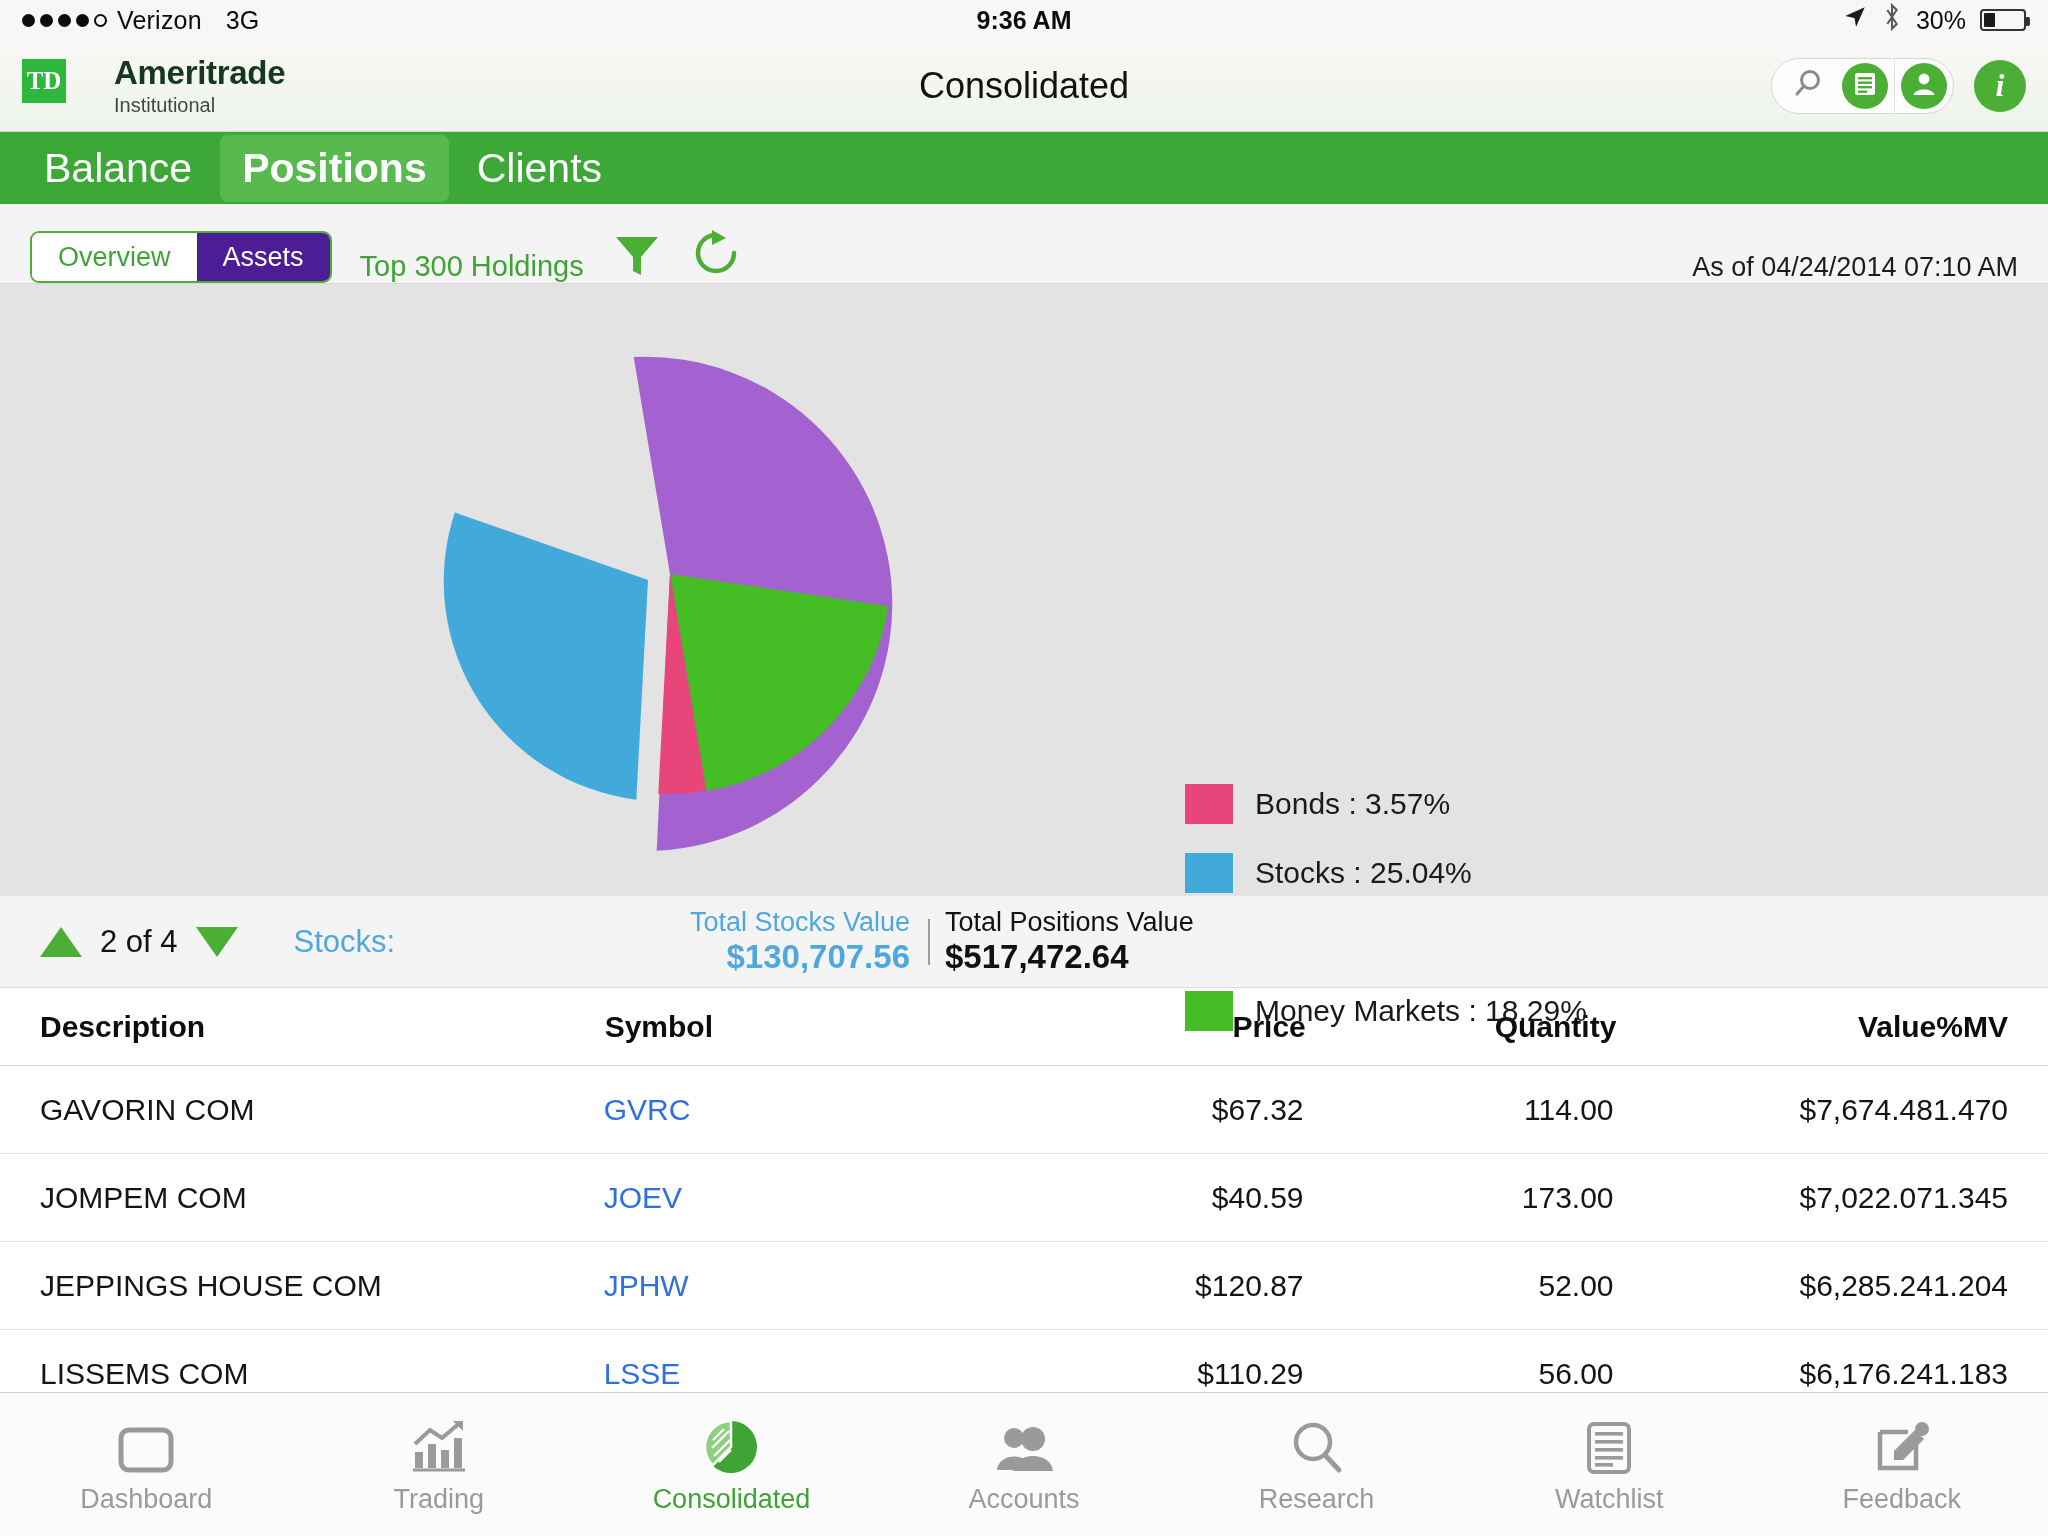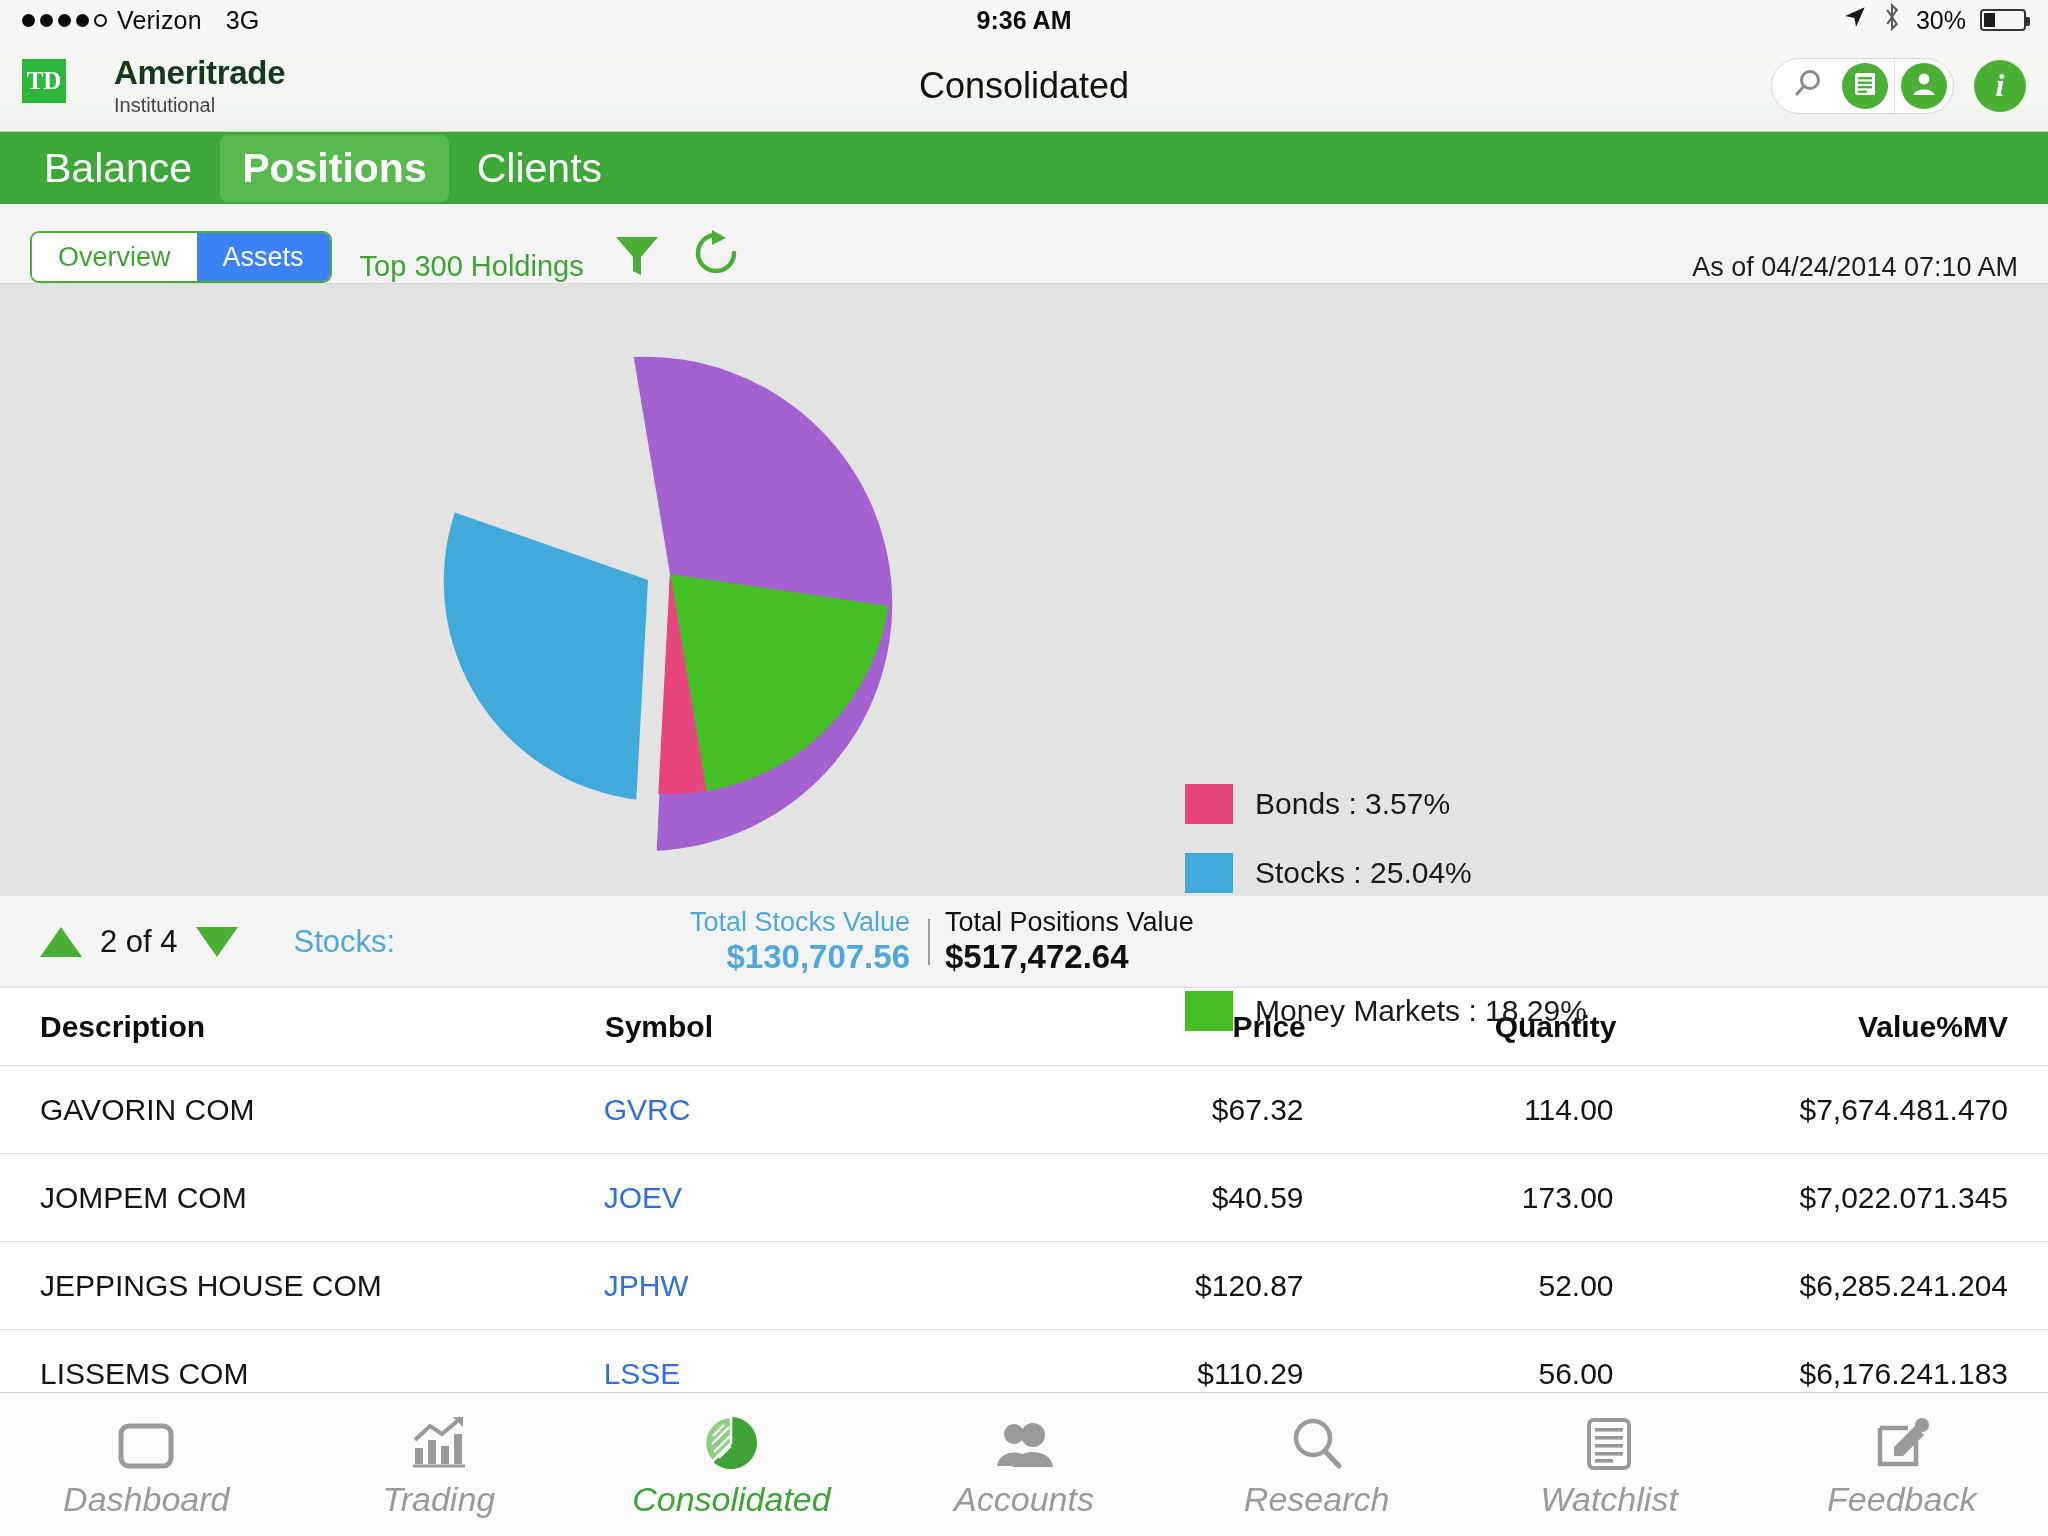--- a/index.html
+++ b/index.html
@@ -99,21 +99,21 @@
     height:80px;background:#f4f4f4;border-bottom:1px solid #d8d8d8;
     display:flex;align-items:flex-end;padding:0 30px;gap:28px;position:relative;
   }
   .seg{
     display:flex;border:2px solid #4caf35;border-radius:9px;overflow:hidden;height:52px;
   }
   .seg-item{
     display:flex;align-items:center;justify-content:center;
     padding:0 26px;font-size:27px;color:#3fa336;background:#ffffff;cursor:pointer;
   }
-  .seg-item.active{ background:#3b82f6;color:#ffffff; }
+  .seg-item.active{ background:#4c1d95;color:#ffffff; }
   .topholdings{ font-size:29px;color:#3fa336;cursor:pointer; }
   .icon-btn{ cursor:pointer;display:flex;align-items:center;justify-content:center; }
   .asof{
     margin-left:auto;font-size:27px;color:#1c1c1c;
   }
 
   
   .chartarea{
     height:612px;background:#e3e3e3;position:relative;
     display:flex;align-items:center;
@@ -172,21 +172,21 @@
   .tabbar{
     position:absolute;bottom:0;left:0;width:2048px;height:144px;
     background:#fbfbfb;border-top:1px solid #cfcfcf;
     display:flex;align-items:center;
   }
   .tab{
     flex:1;display:flex;flex-direction:column;align-items:center;justify-content:center;
     gap:8px;cursor:pointer;height:100%;
   }
   .tab-ico{ height:62px;display:flex;align-items:flex-end;justify-content:center; }
-  .tab-lbl{ font-size:34px;color:#9a9a9a;font-style:italic; }
+  .tab-lbl{ font-size:27px;color:#9a9a9a; }
   .tab.active .tab-lbl{ color:#3fa336; }
 </style>
 </head>
 <body>
 
 <div class="statusbar">
   <div class="sb-left">
     <div class="dots">
       <span class="dot"></span>
         <span class="dot"></span>

